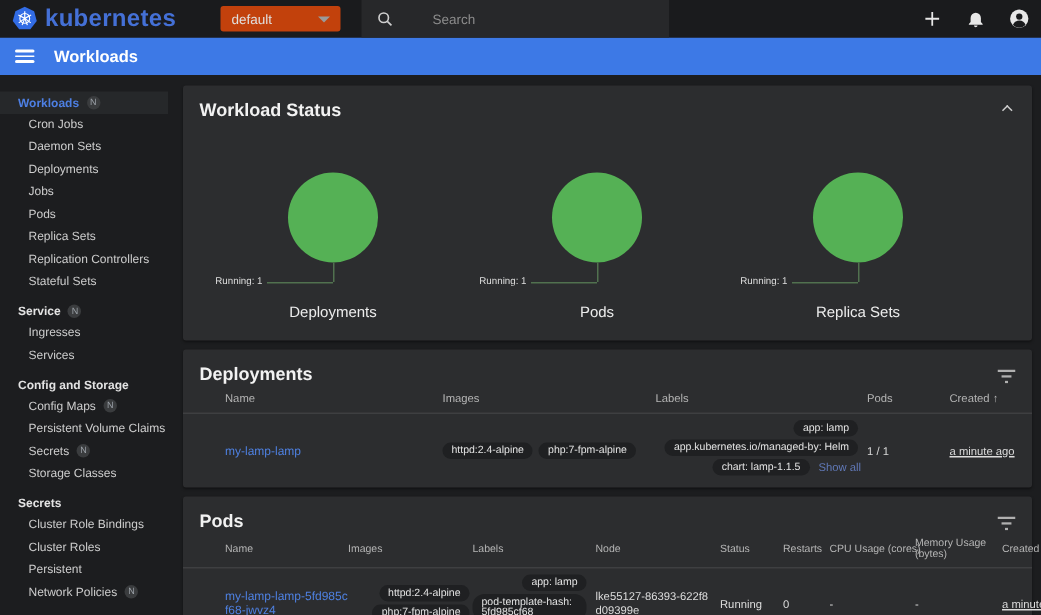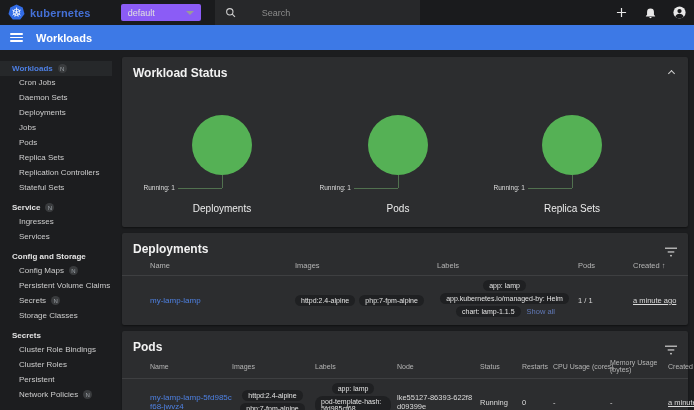--- a/index.html
+++ b/index.html
@@ -2,22 +2,22 @@
 <html><head>
 <meta charset="utf-8">
 <style>
   * { box-sizing: border-box; margin: 0; padding: 0; }
   html,body { width: 694px; height: 410px; overflow: hidden; }
   body { background: #1c1d1f; font-family: "Liberation Sans", sans-serif; color: #e8e8e8; position: relative; }
 
   
   .topbar { height: 25px; background: #1a1b1d; display: flex; align-items: center; position: relative; }
   .logo { margin-left: 8px; width: 17px; height: 17px; flex: none; }
-  .brand { color: #4470d6; font-size: 11px; font-weight: bold; margin-left: 5px; letter-spacing: .2px; }
-  .ns-box { margin-left: 30px; width: 80px; height: 17px; background: #8b5cf6; border-radius: 2px;
+  .brand { color: #4470d6; font-size: 16px; font-weight: bold; margin-left: 5px; letter-spacing: .2px; }
+  .ns-box { margin-left: 30px; width: 80px; height: 17px; background: #c2410c; border-radius: 2px;
             display: flex; align-items: center; justify-content: space-between; padding: 0 7px; cursor: pointer; }
   .ns-box span { font-size: 9px; color: #e0e0e0; }
   .caret-down { width: 0; height: 0; border-left: 4px solid transparent; border-right: 4px solid transparent; border-top: 4px solid #9a9a9a; }
   .searchbox { margin-left: 14px; width: 205px; height: 25px; background: #27282a; display: flex; align-items: center; padding: 0 10px; }
   .searchbox svg { flex: none; }
   .searchbox input { background: transparent; border: none; outline: none; color: #ddd; font-size: 9px; margin-left: 26px; width: 150px; font-family: "Liberation Sans", sans-serif; }
   .searchbox input::placeholder { color: #8b8b8b; }
   .top-actions { position: absolute; right: 8px; top: 0; height: 25px; display: flex; align-items: center; gap: 15px; }
   .icon-btn { width: 14px; height: 14px; display: flex; align-items: center; justify-content: center; cursor: pointer; }
 
@@ -55,21 +55,21 @@
   .filter-btn { position: absolute; right: 11px; top: 10px; cursor: pointer; }
   .thead { display: grid; font-size: 7.5px; color: #b5b5b5; border-bottom: 1px solid #3e3f41; align-items: center; }
   .thead > div { padding: 5px 4px 5px 0; }
   .trow { display: grid; font-size: 7.5px; color: #dcdcdc; align-items: center; }
   .dep-grid { grid-template-columns: 28px 145px 142px 141px 55px 1fr; }
   .pod-grid { grid-template-columns: 28px 82px 83px 82px 83px 42px 31px 57px 58px 1fr; }
   .status-dot { width: 8px; height: 8px; border-radius: 50%; background: #4db151; margin-left: 8px; }
   .res-link { color: #4e80e1; font-size: 8px; text-decoration: none; cursor: pointer; word-break: break-all; padding-right: 6px; }
   .chip { display: inline-block; background: #1f2022; color: #e4e4e4; font-size: 7px; padding: 2px 6px; border-radius: 8px; margin: 1px 2px 1px 0; max-width: 100%; }
   .chip.wrap { word-break: break-all; white-space: normal; max-width: 76px; }
-  .stack { display: flex; flex-direction: column; align-items: center; }
+  .stack { display: flex; flex-direction: column; align-items: flex-end; }
   .labels-cell { padding: 3px 4px 3px 0; align-self: start; }
   .showall { color: #6179b8; font-size: 7.5px; margin-left: 4px; cursor: pointer; white-space: nowrap; }
   .created { text-decoration: underline; white-space: nowrap; cursor: default; }
   .muted-val { color: #d6d6d6; }
   .node-text { word-break: break-all; padding-right: 6px; }
   .nowrap { white-space: nowrap; }
   .sort-arrow { color: #b5b5b5; }
 
   .dep-card { height: 92px; }
   .pod-card { height: 120px; }

